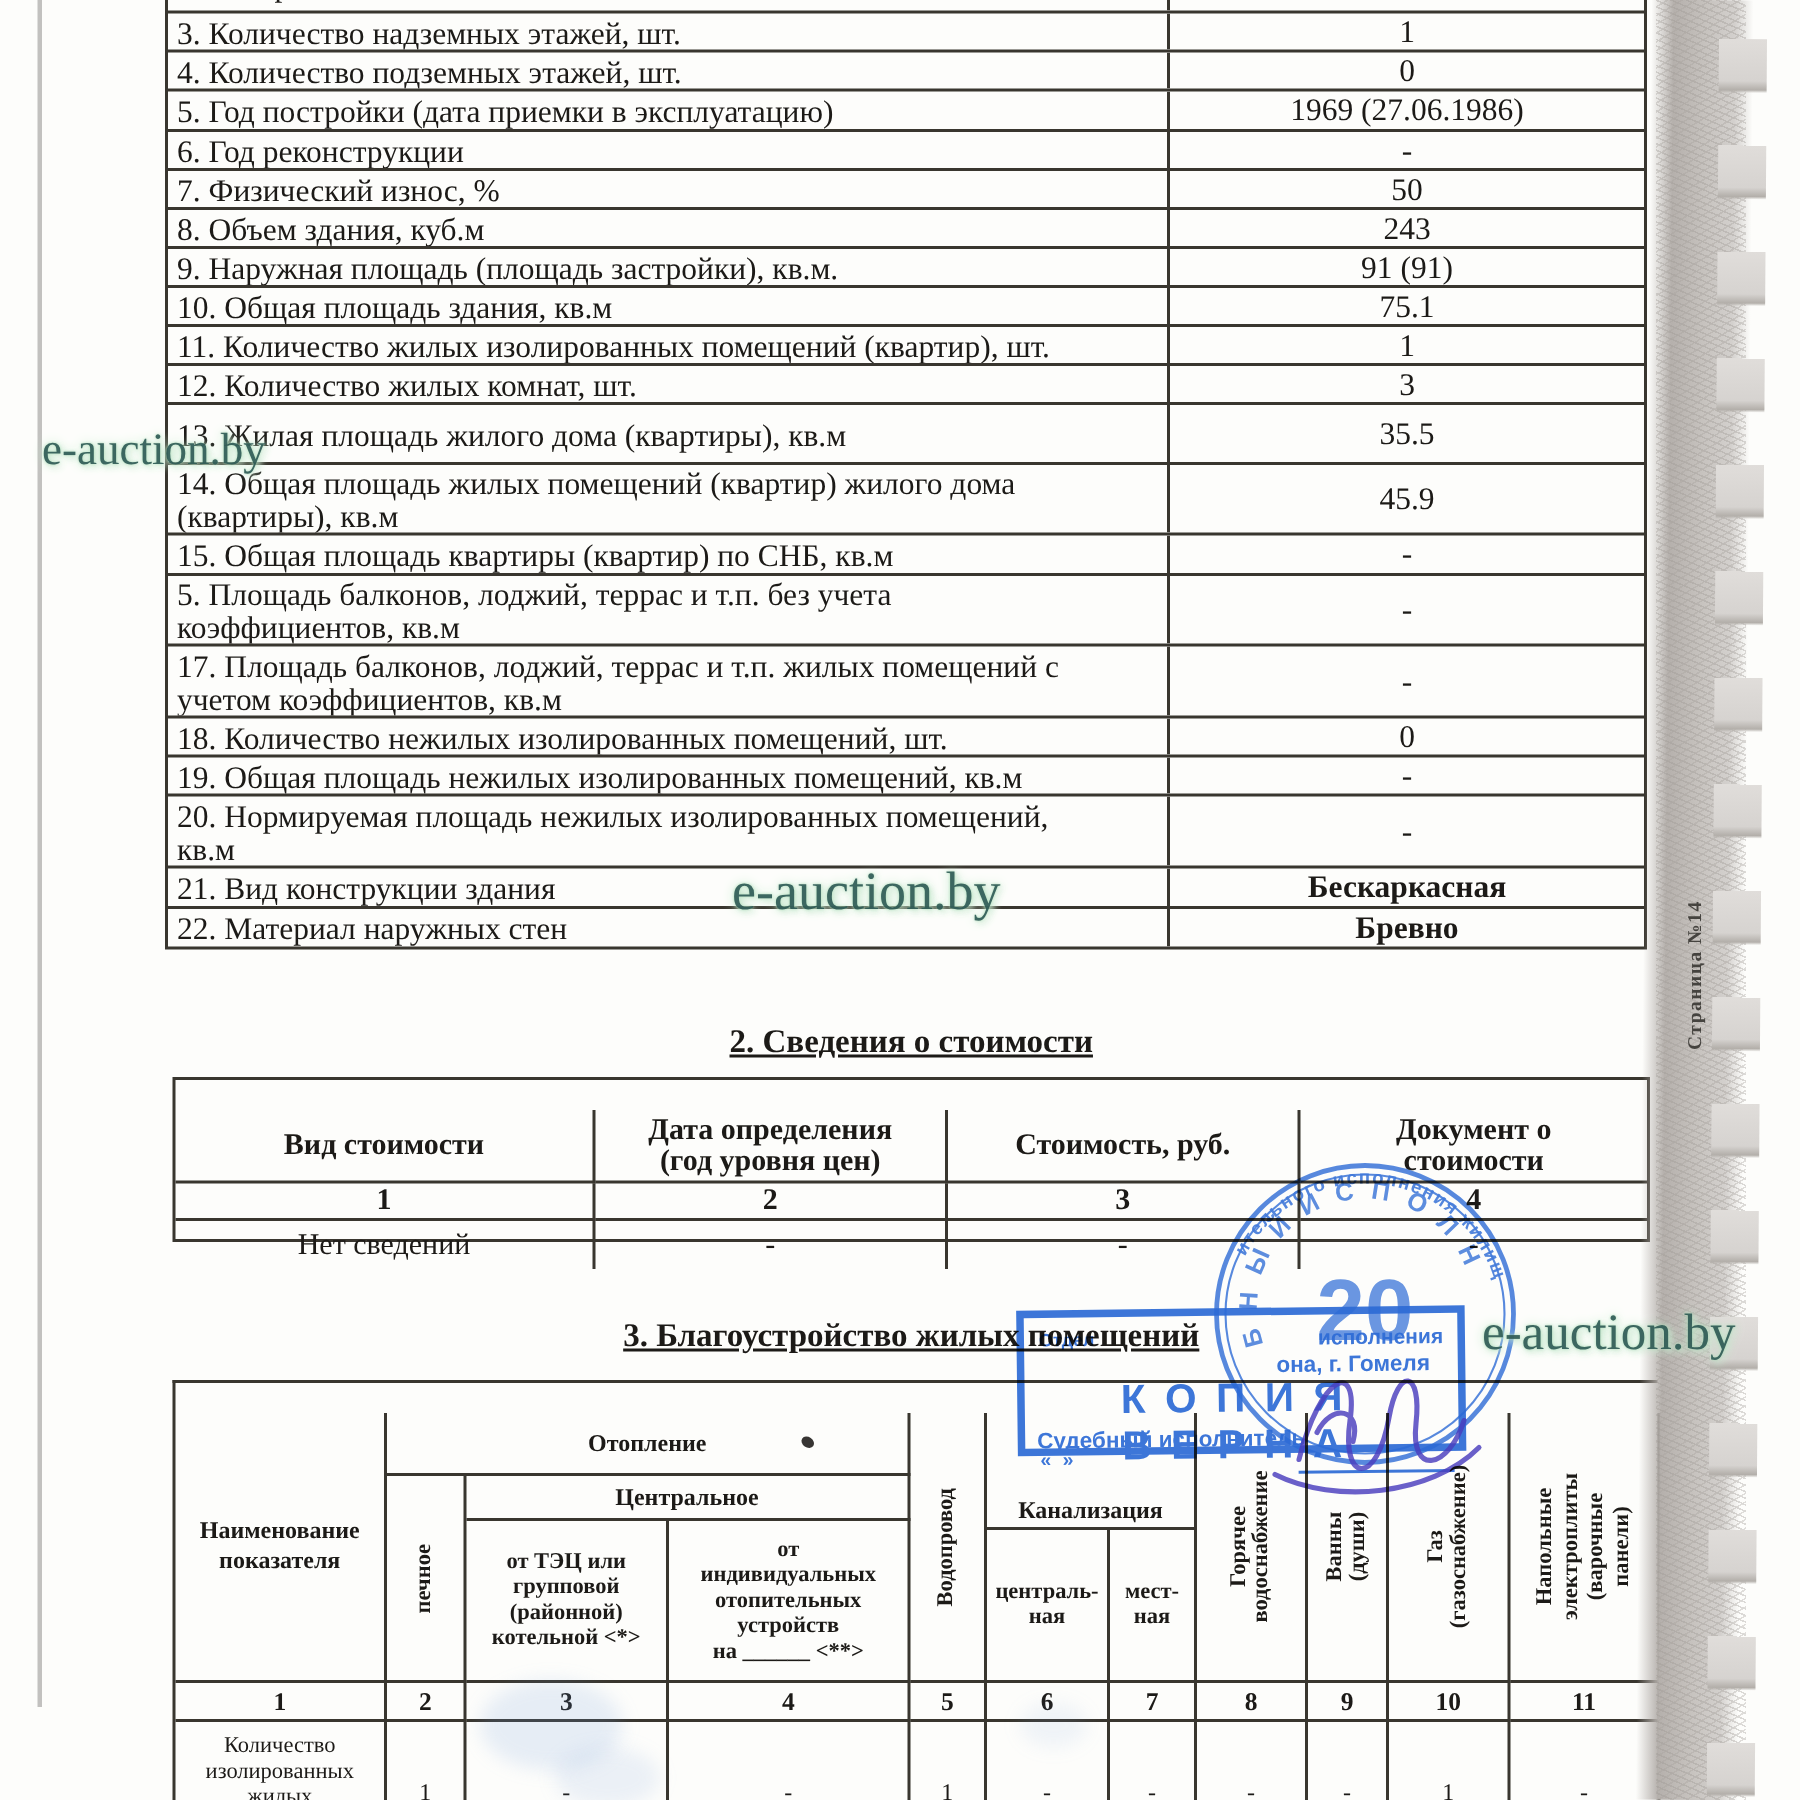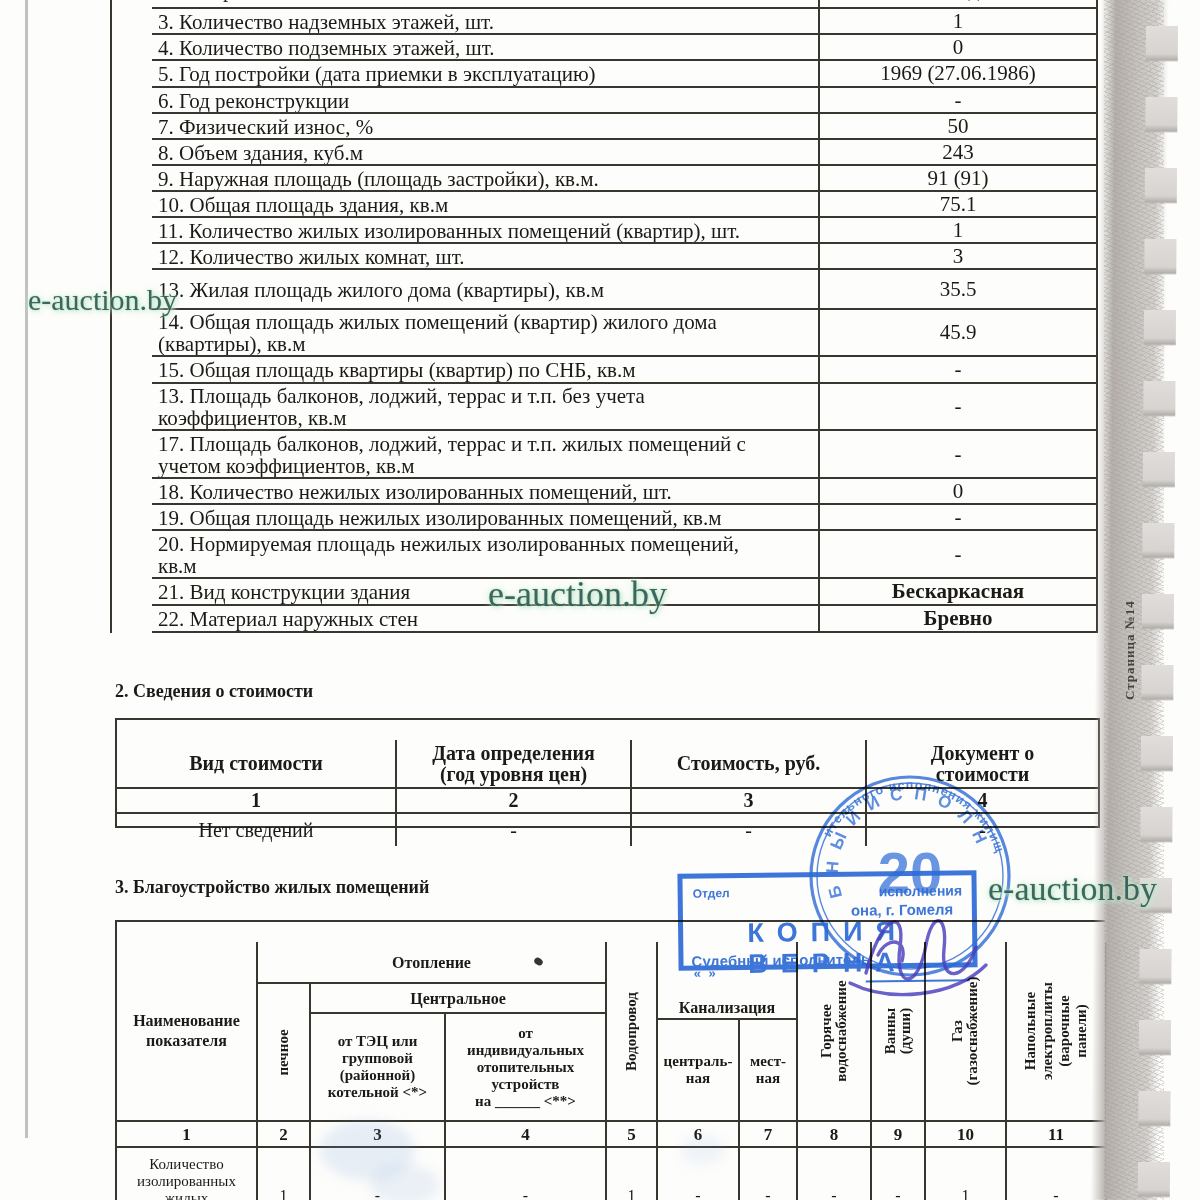--- a/index.html
+++ b/index.html
@@ -8,28 +8,28 @@
         font-family:"Liberation Serif", serif;color:var(--ink);}
   
   .cell{position:absolute;box-sizing:border-box;border-right:2px solid var(--ln);
         border-bottom:2px solid var(--ln);display:flex;align-items:center;justify-content:center;
         text-align:center;margin-top:20px;}
   .pre{white-space:pre-line;}
   .bold{font-weight:bold;}
   
   .t1{position:absolute;left:110px;top:0;width:988px;box-sizing:border-box;
       border-left:2px solid var(--ln);border-right:2px solid var(--ln);}
-  .t1row{display:flex;box-sizing:border-box;border-bottom:2px solid var(--ln);overflow:hidden;margin-left:40px;}
+  .t1row{display:flex;box-sizing:border-box;border-bottom:2px solid var(--ln);overflow:hidden;}
   .t1lab{width:668px;box-sizing:border-box;border-right:2px solid var(--ln);
          padding:1px 8px 0 6px;font-size:21px;line-height:22px;display:flex;align-items:center;
          white-space:pre-line;}
   .t1val{flex:1;display:flex;align-items:center;justify-content:center;font-size:21px;}
   
-  .sect-title{position:absolute;left:115px;width:985px;font-weight:bold;
-              font-size:18px;}
+  .sect-title{position:absolute;left:115px;width:985px;text-align:center;font-weight:bold;
+              font-size:22px;text-decoration:underline;}
   
   .t2{position:absolute;left:115px;top:718px;width:985px;height:110px;box-sizing:border-box;
       border:2px solid var(--ln);}
   .t2 .cell{font-size:20px;line-height:21px;}
   
   .t3{position:absolute;left:115px;top:920px;width:990px;height:300px;box-sizing:border-box;
       border-left:2px solid var(--ln);border-top:2px solid var(--ln);}
   .t3 .cell{font-size:15px;line-height:17px;font-weight:bold;}
   .t3 .num{font-size:17px;}
   .t3 .datacell{border-bottom:none;font-weight:normal;font-size:16px;}
@@ -126,21 +126,21 @@
     <div class="t1row" style="height:47px">
       <div class="t1lab">14. Общая площадь жилых помещений (квартир) жилого дома
 (квартиры), кв.м</div>
       <div class="t1val">45.9</div>
     </div>
     <div class="t1row" style="height:27px">
       <div class="t1lab">15. Общая площадь квартиры (квартир) по СНБ, кв.м</div>
       <div class="t1val">-</div>
     </div>
     <div class="t1row" style="height:47px">
-      <div class="t1lab">13. Площадь балконов, лоджий, террас и т.п. без учета
+      <div class="t1lab">5. Площадь балконов, лоджий, террас и т.п. без учета
 коэффициентов, кв.м</div>
       <div class="t1val">-</div>
     </div>
     <div class="t1row" style="height:48px">
       <div class="t1lab">17. Площадь балконов, лоджий, террас и т.п. жилых помещений с
 учетом коэффициентов, кв.м</div>
       <div class="t1val">-</div>
     </div>
     <div class="t1row" style="height:26px">
       <div class="t1lab">18. Количество нежилых изолированных помещений, шт.</div>

